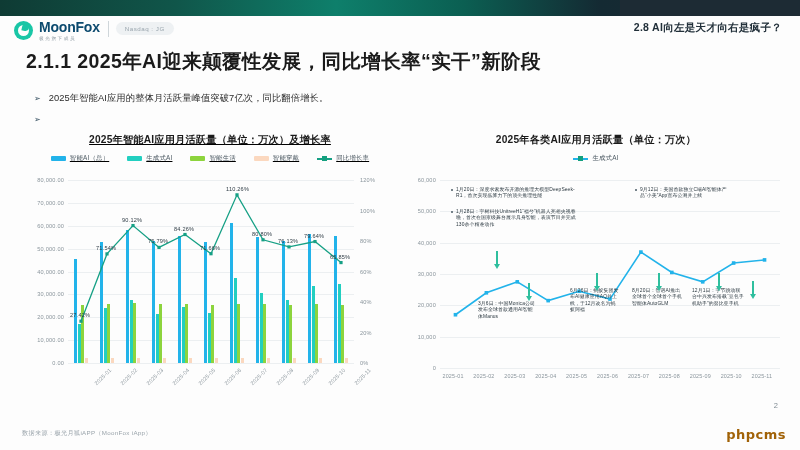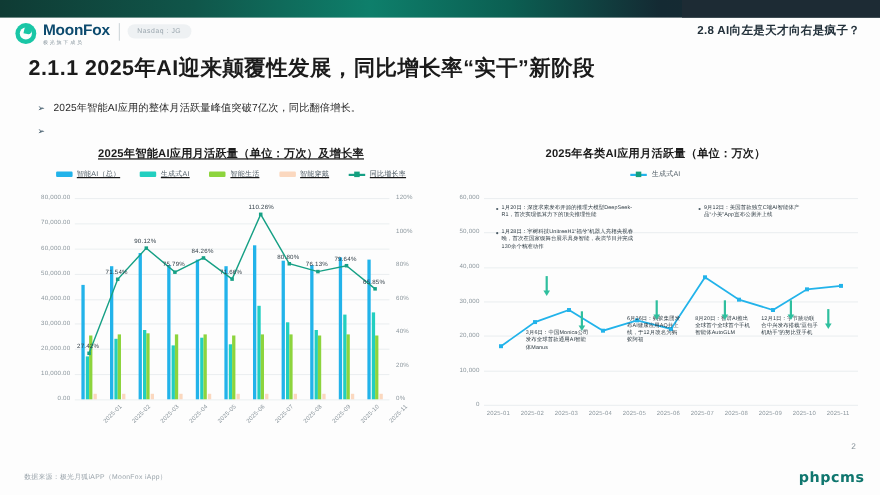--- a/index.html
+++ b/index.html
@@ -64,21 +64,21 @@
     transform:rotate(-45deg);transform-origin:right top;white-space:nowrap;letter-spacing:.2px;}
   .bar{position:absolute;bottom:0;}
   .dlabel{position:absolute;font-size:5.6px;color:#2e3b44;white-space:nowrap;letter-spacing:.2px;}
 
   
   .ann{position:absolute;font-size:4.9px;color:#2b3840;line-height:6.4px;letter-spacing:.1px;}
   .anndot{position:absolute;width:2px;height:2px;border-radius:50%;background:#4a5a64;}
 
   .srcnote{position:absolute;left:22px;bottom:12px;font-size:6.2px;color:#9aa4ab;letter-spacing:.3px;}
   .pagenum{position:absolute;right:22px;bottom:40px;font-size:7.5px;color:#7e8a92;}
-  .wm{position:absolute;right:14px;bottom:8px;font-size:13px;font-weight:bold;color:#0f766e;
+  .wm{position:absolute;right:14px;bottom:8px;font-size:13px;font-weight:bold;color:#a16207;
      letter-spacing:.5px;font-family:"DejaVu Sans",sans-serif;}
 </style>
 </head>
 <body>
 
 <div id="slide">
 
   <div class="topbar"></div>
   <div class="topbar-dark"></div>
 

